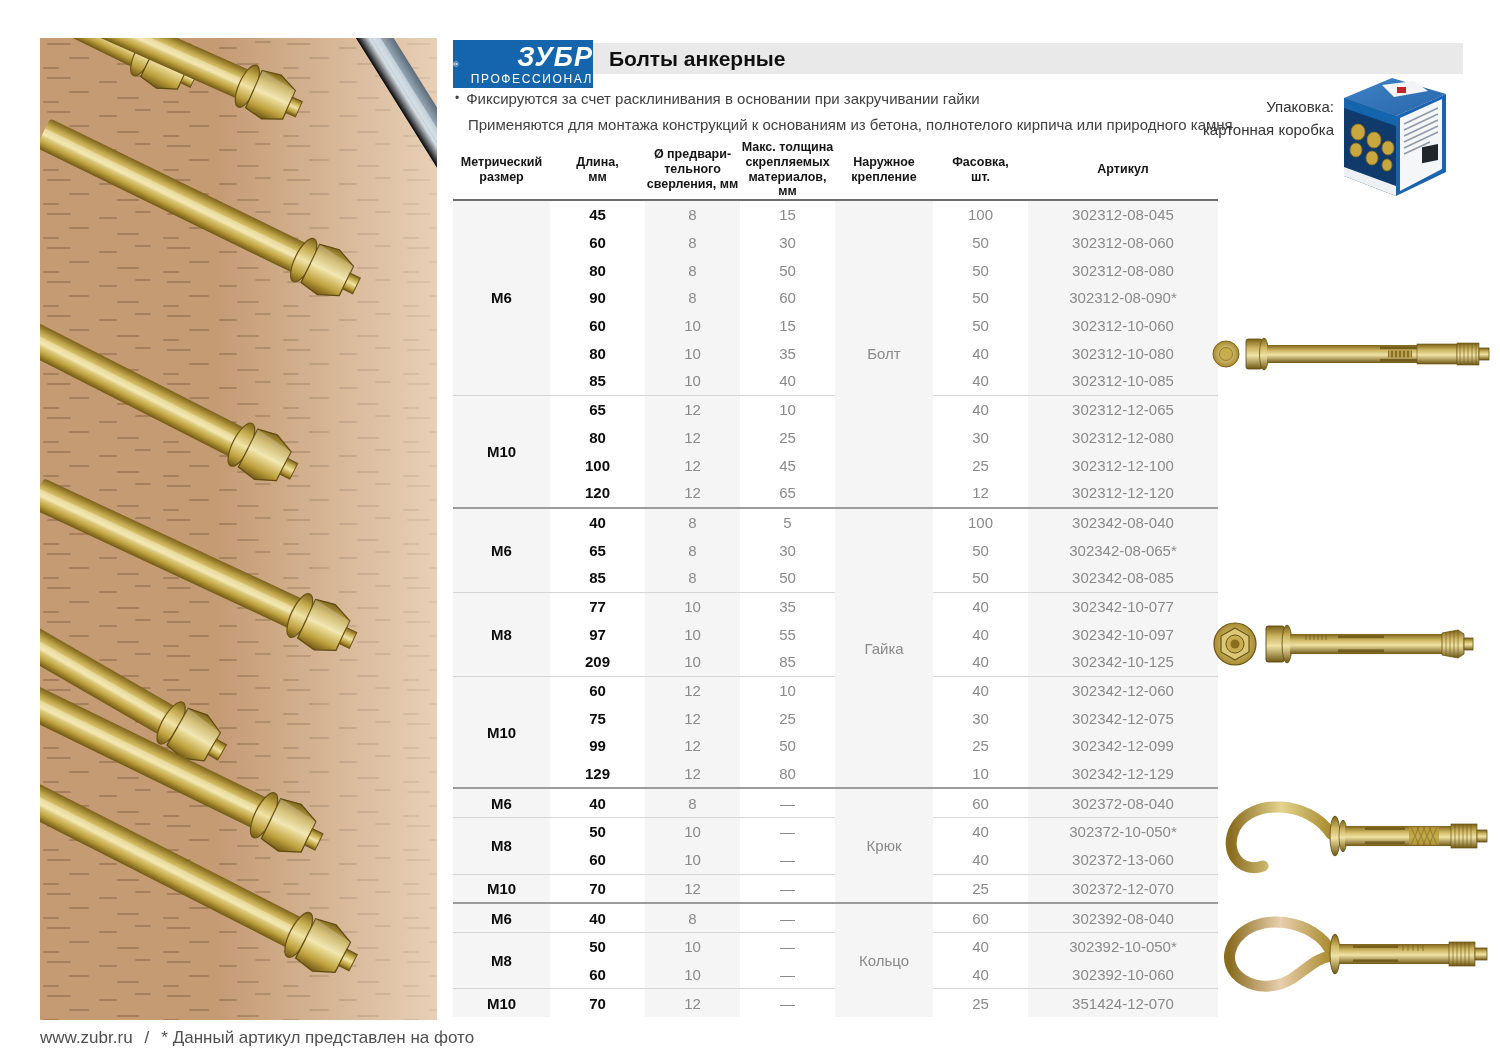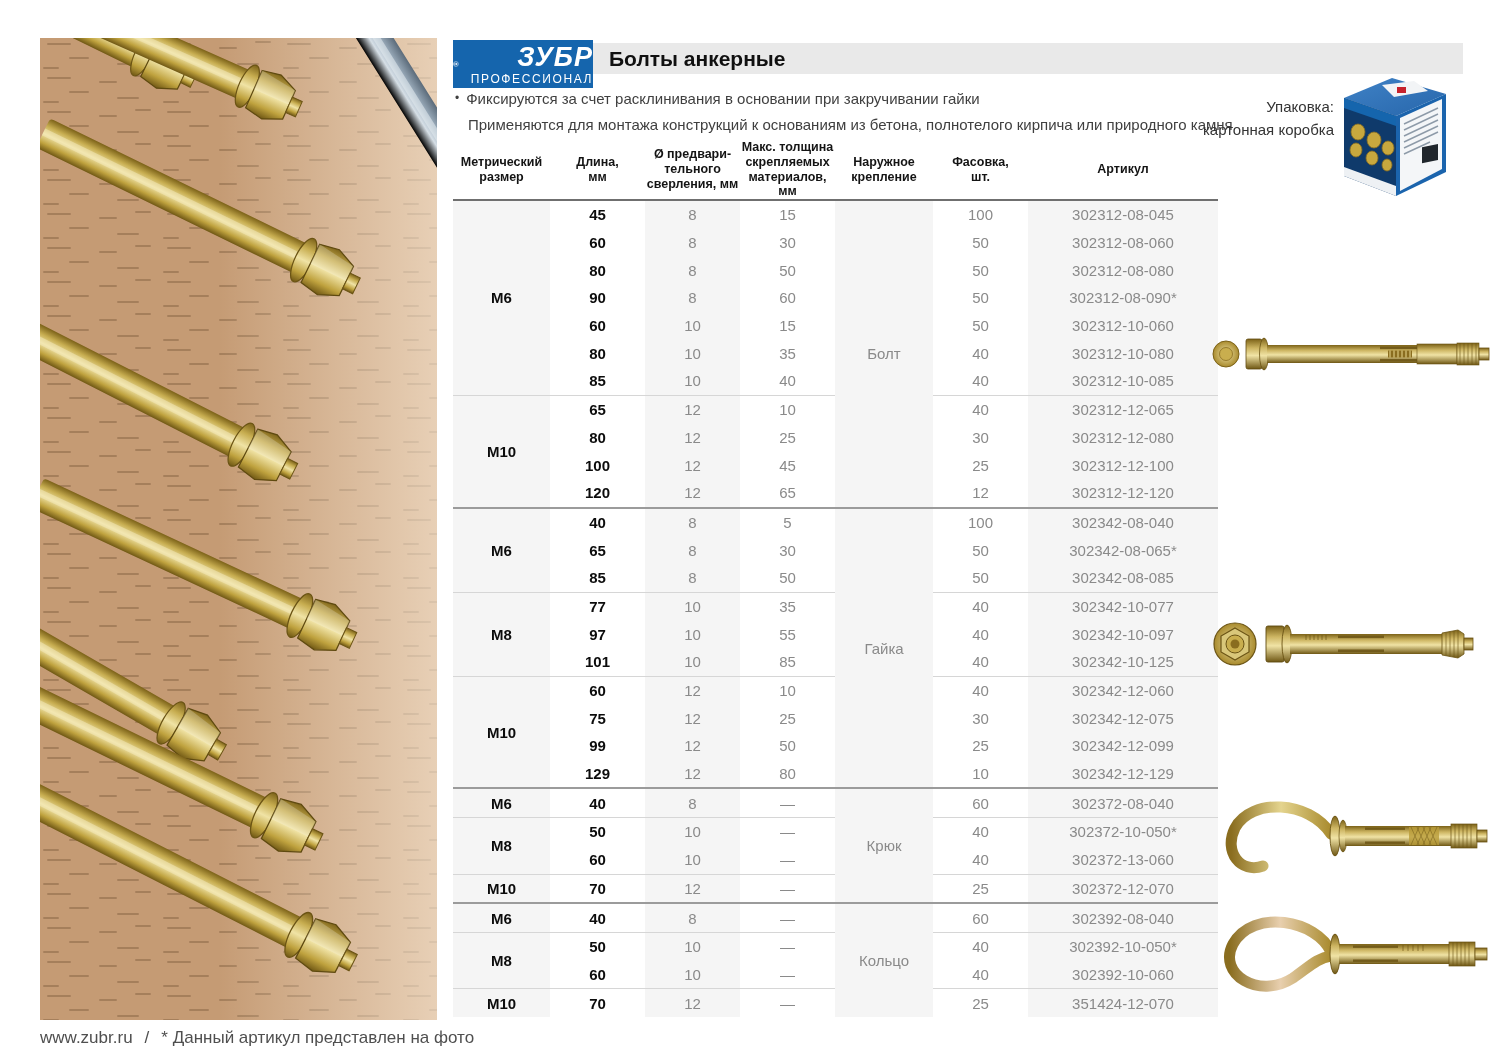--- a/index.html
+++ b/index.html
@@ -328,21 +328,21 @@
         <td class="c7 cell-val">302342-10-077</td>
       </tr>
       <tr>
         <td class="c2 cell-bold">97</td>
         <td class="c3 cell-val">10</td>
         <td class="c4 cell-val">55</td>
         <td class="c6 cell-val">40</td>
         <td class="c7 cell-val">302342-10-097</td>
       </tr>
       <tr>
-        <td class="c2 cell-bold">101</td>
+        <td class="c2 cell-bold">209</td>
         <td class="c3 cell-val">10</td>
         <td class="c4 cell-val">85</td>
         <td class="c6 cell-val">40</td>
         <td class="c7 cell-val">302342-10-125</td>
       </tr>
       <tr class="group-start">
         <td class="c1 cell-bold" rowspan="4">М10</td>
         <td class="c2 cell-bold">60</td>
         <td class="c3 cell-val">12</td>
         <td class="c4 cell-val">10</td>

